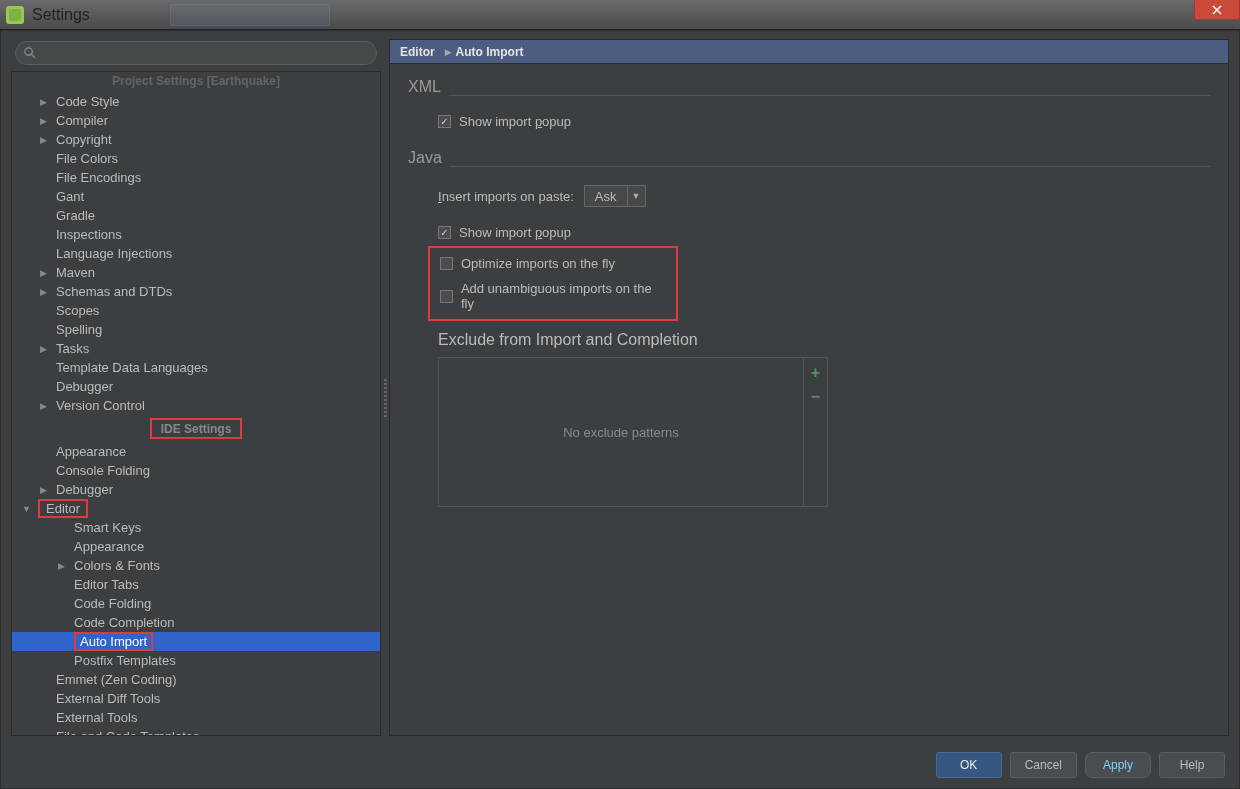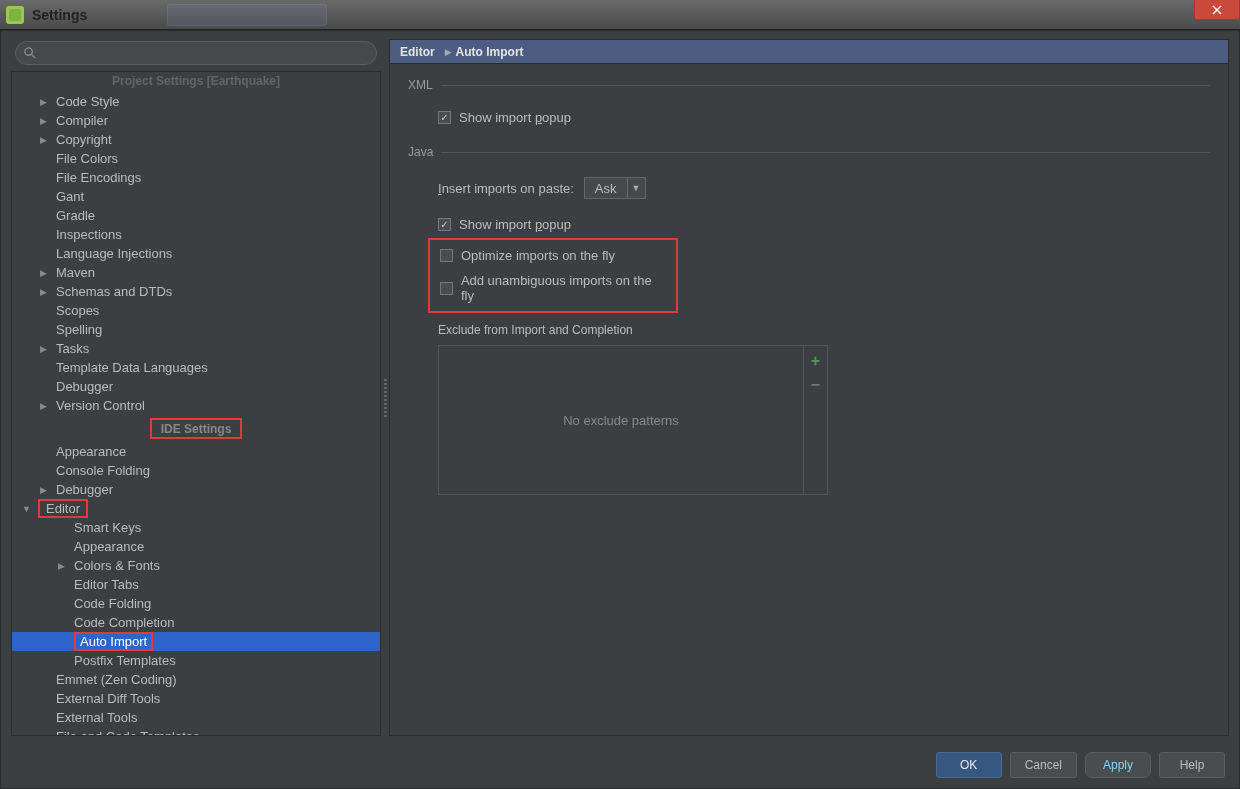--- a/index.html
+++ b/index.html
@@ -30,21 +30,21 @@
       margin-right: 8px;
       position: relative;
     }
     .titlebar-icon::after {
       content: "";
       position: absolute;
       top: 3px; left: 3px; right: 3px; bottom: 3px;
       background: #7fb23e;
       border-radius: 2px;
     }
-    .titlebar-title { color: #222; font-weight: bold; font-size: 14px; }
+    .titlebar-title { color: #222; font-weight: normal; font-size: 16px; }
     .titlebar-blurtab {
       margin-left: 80px;
       width: 160px; height: 22px;
       background: rgba(120,150,200,0.12);
       border: 1px solid rgba(120,150,200,0.2);
       border-radius: 3px;
     }
     .close-btn {
       position: absolute;
       right: 0; top: 0;
@@ -178,23 +178,23 @@
     .breadcrumb b { color: #e4e4e4; margin-right: 6px; }
     .bc-arrow { margin: 0 4px; font-size: 9px; color: #aaa; }
 
     .panel {
       flex: 1;
       padding: 14px 18px;
       overflow: auto;
     }
     .group-label {
       color: #999;
-      font-size: 12px;
-      display: flex;
-      align-items: center;
+      font-size: 16px;
+      display: flex;
+      align-items: flex-end;
       margin-bottom: 10px;
     }
     .group-label .line {
       flex: 1;
       height: 1px;
       background: #555;
       margin-left: 8px;
     }
     .form-row {
       display: flex;
@@ -498,21 +498,21 @@
           <div class="form-row" style="margin:2px 0;">
             <span class="checkbox"></span>
             <span class="label-text">Optimize imports on the fly</span>
           </div>
           <div class="form-row" style="margin:10px 0 2px 0;">
             <span class="checkbox"></span>
             <span class="label-text">Add unambiguous imports on the fly</span>
           </div>
         </div>
 
-        <div style="margin:10px 0 4px 30px; color:#bbb; font-size:12px;">Exclude from Import and Completion</div>
+        <div style="margin:10px 0 4px 30px; color:#bbb; font-size:16px;">Exclude from Import and Completion</div>
         <div class="exclude-box">
           <div class="exclude-main">No exclude patterns</div>
           <div class="exclude-side">
             <span class="icon-plus">+</span>
             <span class="icon-minus">−</span>
           </div>
         </div>
 
       </div>
     </div>

